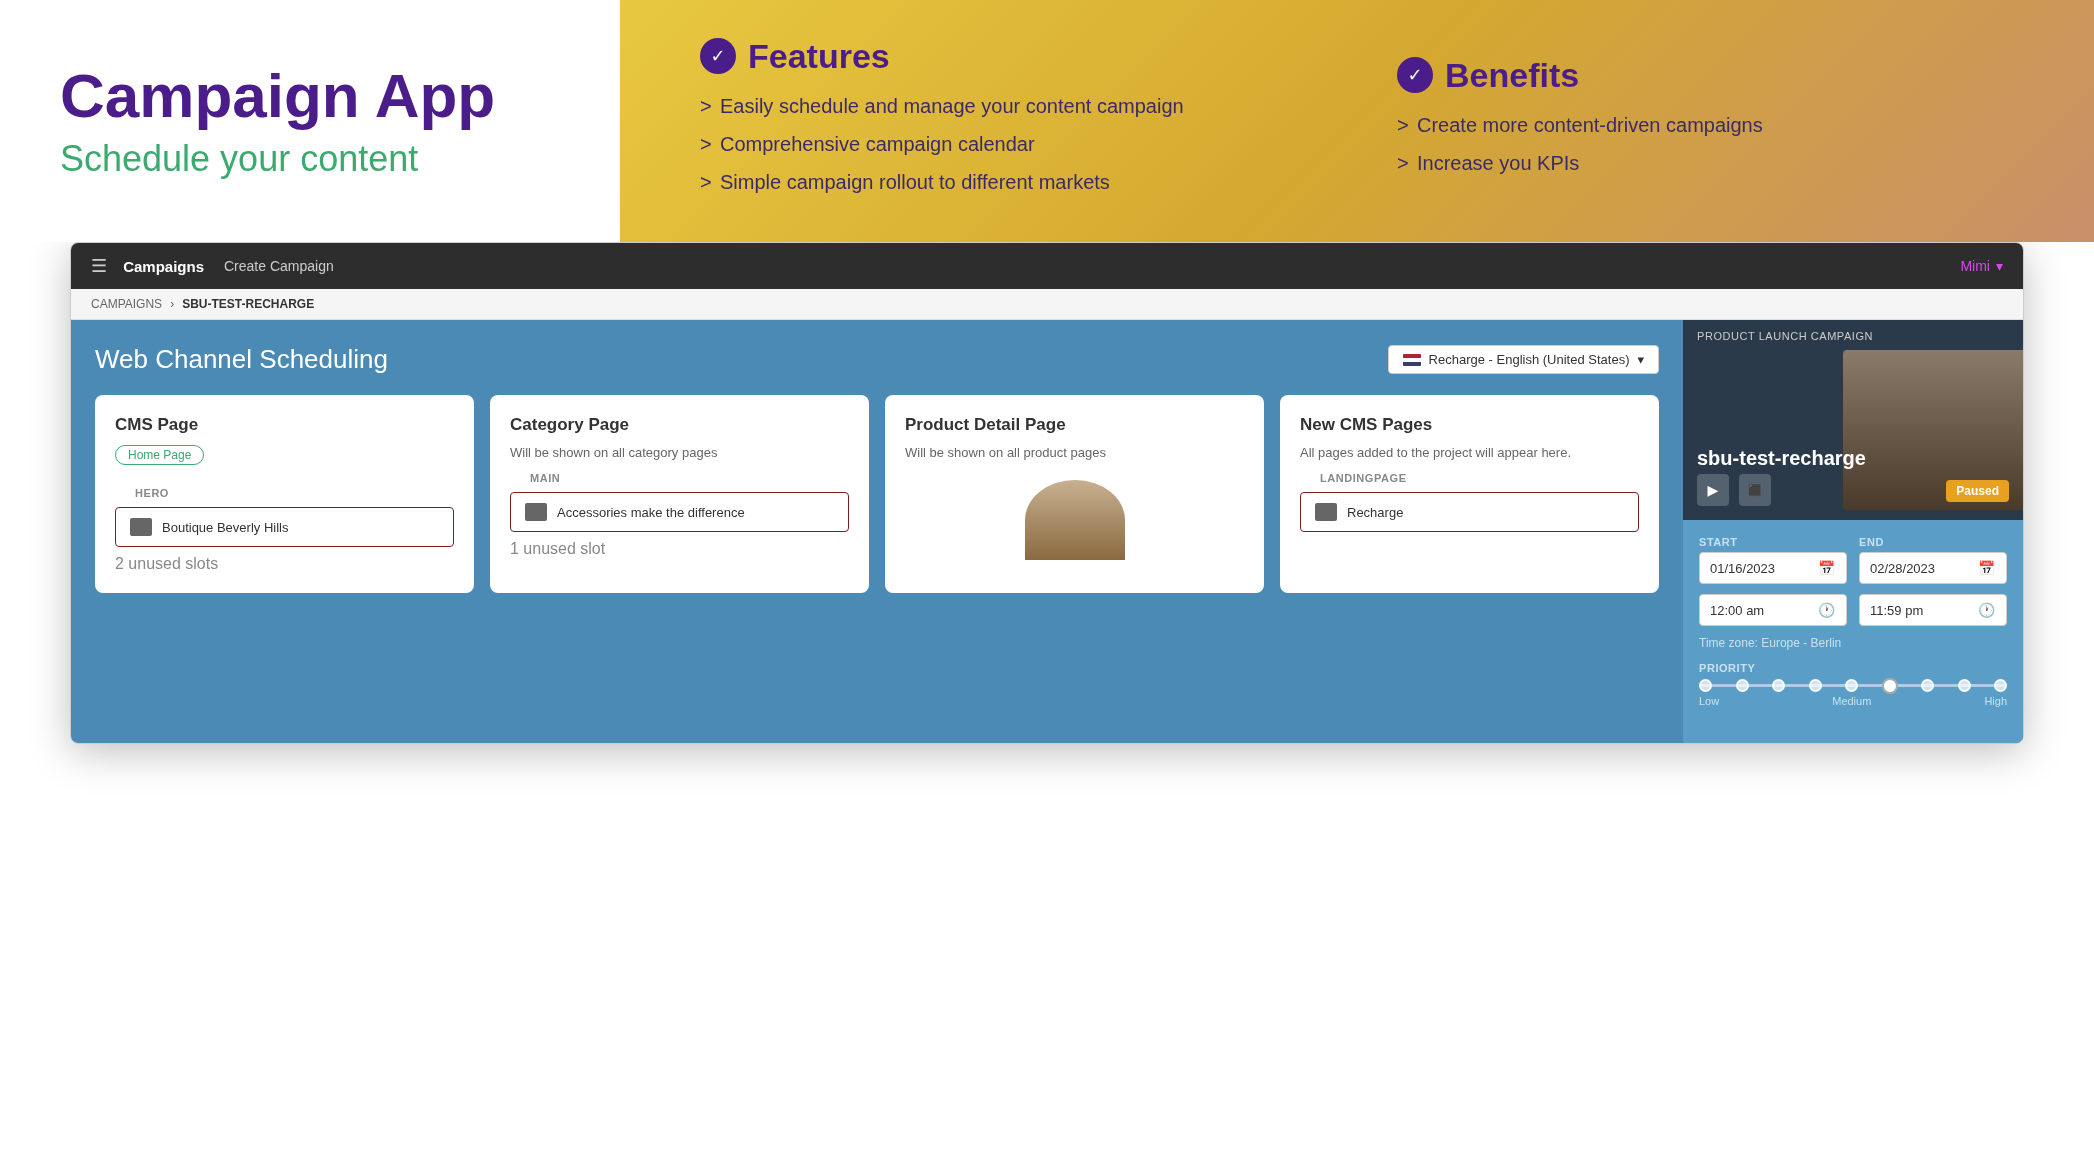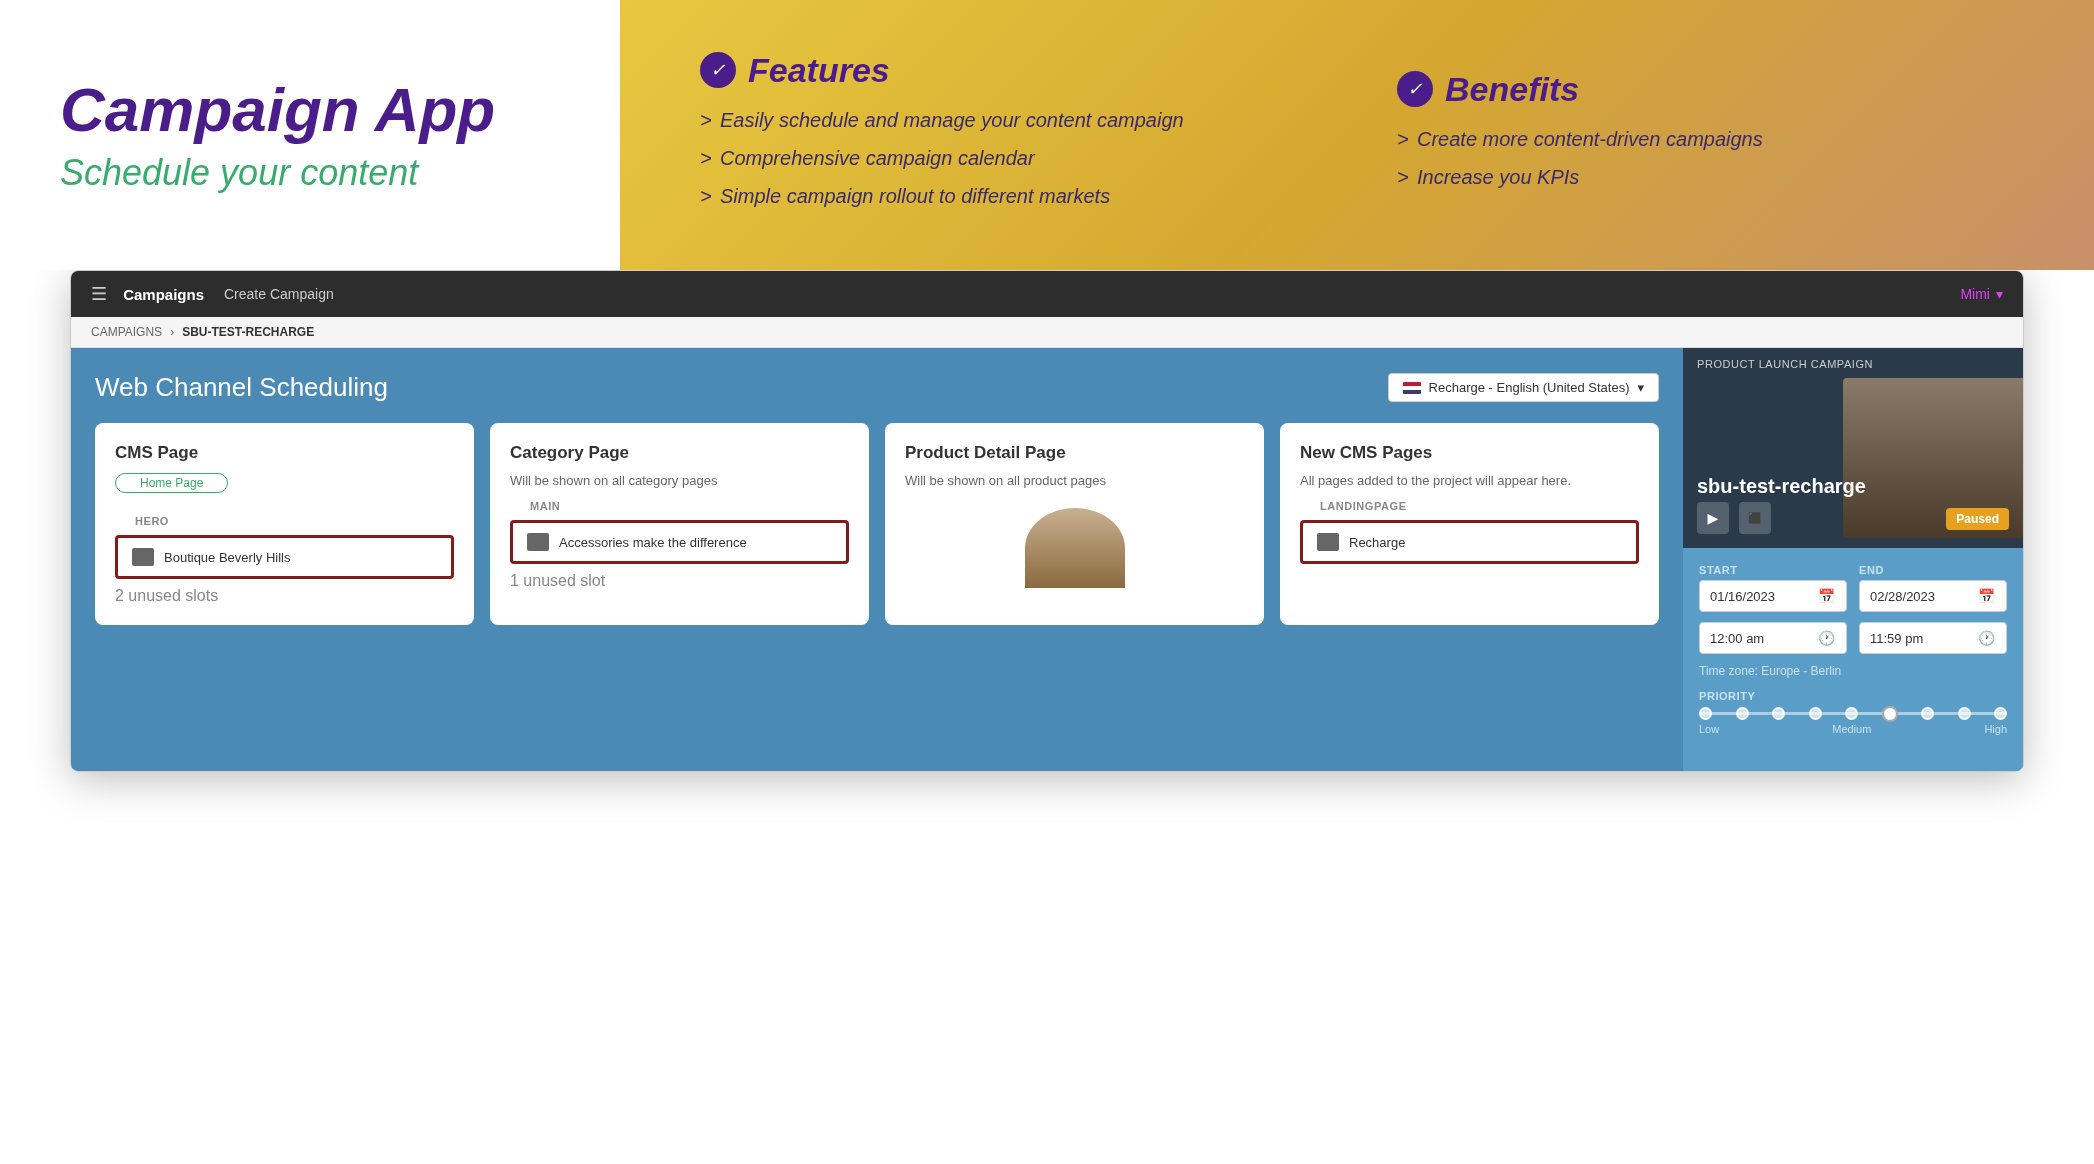--- a/index.html
+++ b/index.html
@@ -2,22 +2,21 @@
 <html><head>
   <meta charset="utf-8">
   <style>
     * { box-sizing: border-box; margin: 0; padding: 0; }
     body { font-family: -apple-system, BlinkMacSystemFont, 'Segoe UI', Arial, sans-serif; background: #fff; width: 2094px; min-height: 1164px; overflow-x: hidden; }
 
     
     .top-section {
       display: flex;
       width: 100%;
-      height: 270px;
-      font-style: italic;
+      height: 242px;
     }
     .top-left {
       width: 620px;
       background: #fff;
       display: flex;
       flex-direction: column;
       justify-content: center;
       padding: 40px 60px;
     }
     .top-left h1 {
@@ -206,35 +205,35 @@
     .card-subtitle {
       font-size: 13px;
       color: #666;
       margin-bottom: 12px;
     }
     .tag {
       display: inline-block;
       border: 1px solid #3aaa6e;
       color: #3aaa6e;
       border-radius: 20px;
-      padding: 2px 24px;
+      padding: 2px 12px;
       font-size: 12px;
       margin-bottom: 12px;
     }
     .section-label {
       font-size: 11px;
       font-weight: 700;
       color: #888;
       letter-spacing: 0.05em;
       margin-bottom: 8px;
       margin-top: 10px;
       padding-left: 20px;
     }
     .content-item {
-      border: 3px solid #7f1d1d;
+      border: 1px solid #7f1d1d;
       border-radius: 4px;
       padding: 10px 14px;
       display: flex;
       align-items: center;
       gap: 10px;
       font-size: 13px;
       color: #333;
       margin-bottom: 8px;
     }
     .content-item-icon {

